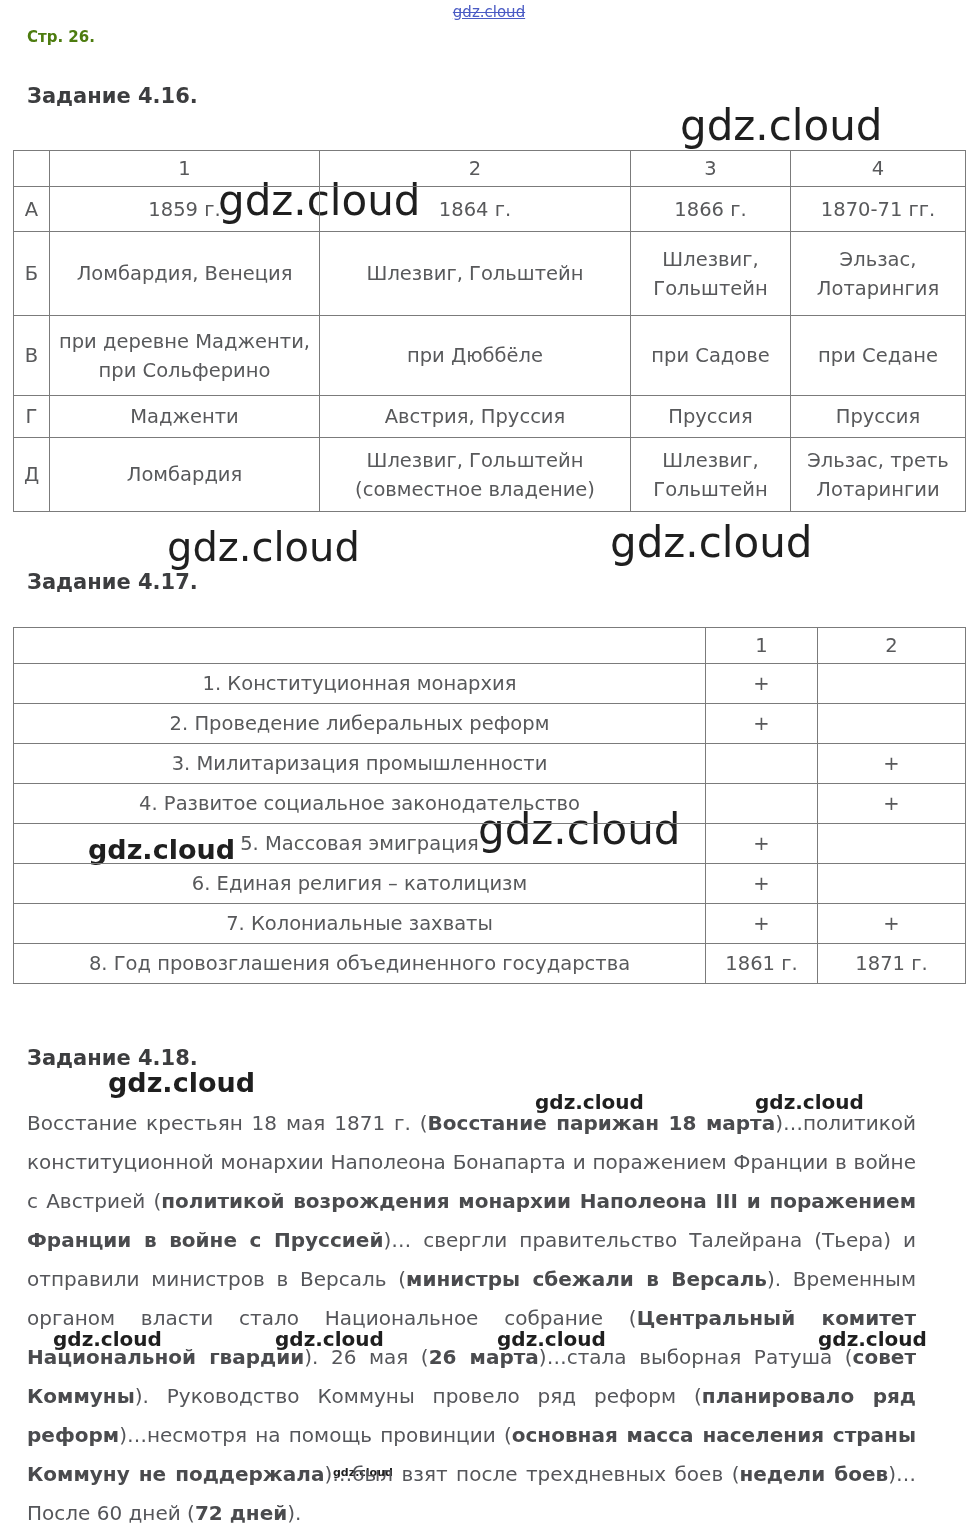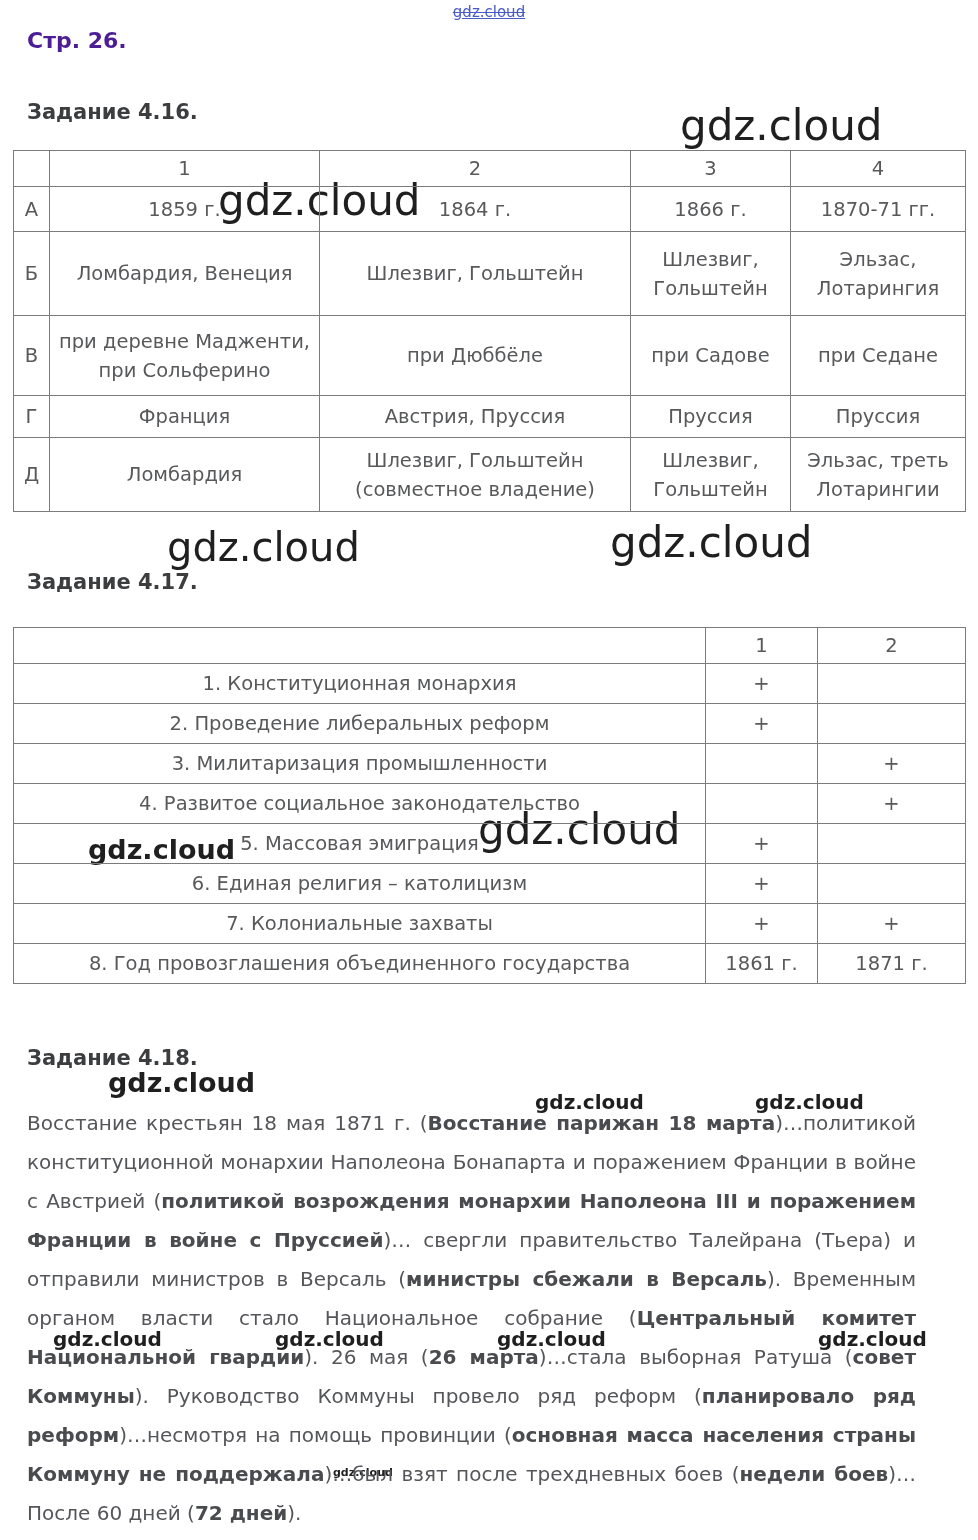--- a/index.html
+++ b/index.html
@@ -4,26 +4,26 @@
 <style>
   * { margin:0; padding:0; box-sizing:border-box; }
   html,body { background:#ffffff; }
   body {
     width:978px; height:1540px; position:relative; overflow:hidden;
     font-family:"DejaVu Sans","Liberation Sans",sans-serif;
     color:#58595b;
   }
   .page-title {
     position:absolute; left:27px; top:28px;
-    font-size:22px; font-weight:700; color:#4c1d95;
+    font-size:15px; font-weight:700; color:#4d7c0f;
   }
   .task-heading {
     position:absolute; font-size:21px; font-weight:700; color:#3c3d3f;
   }
-  #h416 { left:27px; top:100px; }
+  #h416 { left:27px; top:84px; }
   #h417 { left:27px; top:570px; }
   #h418 { left:27px; top:1046px; }
 
   table {
     position:absolute; left:13px; width:952px;
     border-collapse:collapse; table-layout:fixed;
     font-size:19.5px; color:#58595b;
   }
   #t416 { top:150px; }
   #t417 { top:627px; }
@@ -118,21 +118,21 @@
     </tr>
     <tr class="rC">
       <td>В</td>
       <td>при деревне Мадженти, при Сольферино</td>
       <td>при Дюббёле</td>
       <td>при Садове</td>
       <td>при Седане</td>
     </tr>
     <tr class="rD">
       <td>Г</td>
-      <td>Франция</td>
+      <td>Мадженти</td>
       <td>Австрия, Пруссия</td>
       <td>Пруссия</td>
       <td>Пруссия</td>
     </tr>
     <tr class="rE">
       <td>Д</td>
       <td>Ломбардия</td>
       <td>Шлезвиг, Гольштейн (совместное владение)</td>
       <td>Шлезвиг, Гольштейн</td>
       <td>Эльзас, треть Лотарингии</td>

